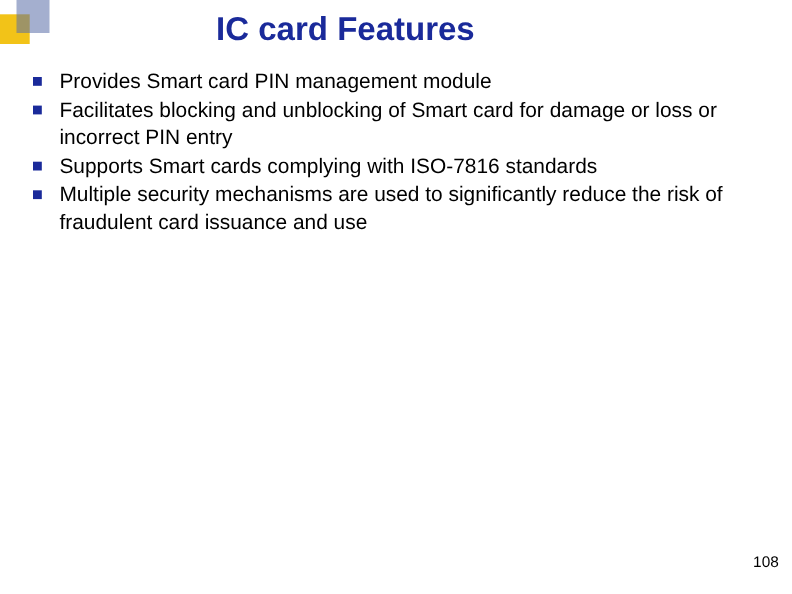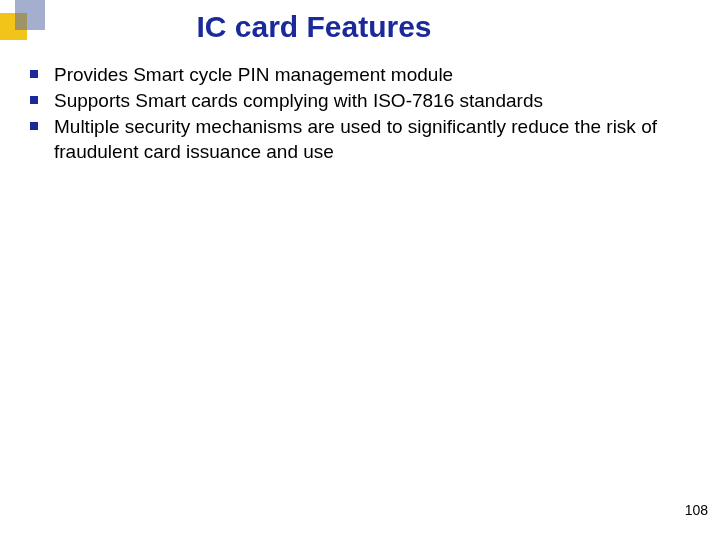--- a/index.html
+++ b/index.html
@@ -110,19 +110,20 @@
 
 <div class="corner-decoration">
   <div class="yellow-box"></div>
   <div class="blue-box"></div>
 </div>
 
 <div class="title">IC card Features</div>
 
 <div class="content">
   <ul class="outer">
-    <li><span>Provides Smart cycle PIN management module</span></li>
+    <li><span>Provides Smart card PIN management module</span></li>
+    <li><span>Facilitates blocking and unblocking of Smart card for damage or loss or incorrect PIN entry</span></li>
     <li><span>Supports Smart cards complying with ISO-7816 standards</span></li>
     <li><span>Multiple security mechanisms are used to significantly reduce the risk of fraudulent card issuance and use</span></li>
   </ul>
 </div>
 
 <div class="page-num">108</div>
 
 </body></html>

